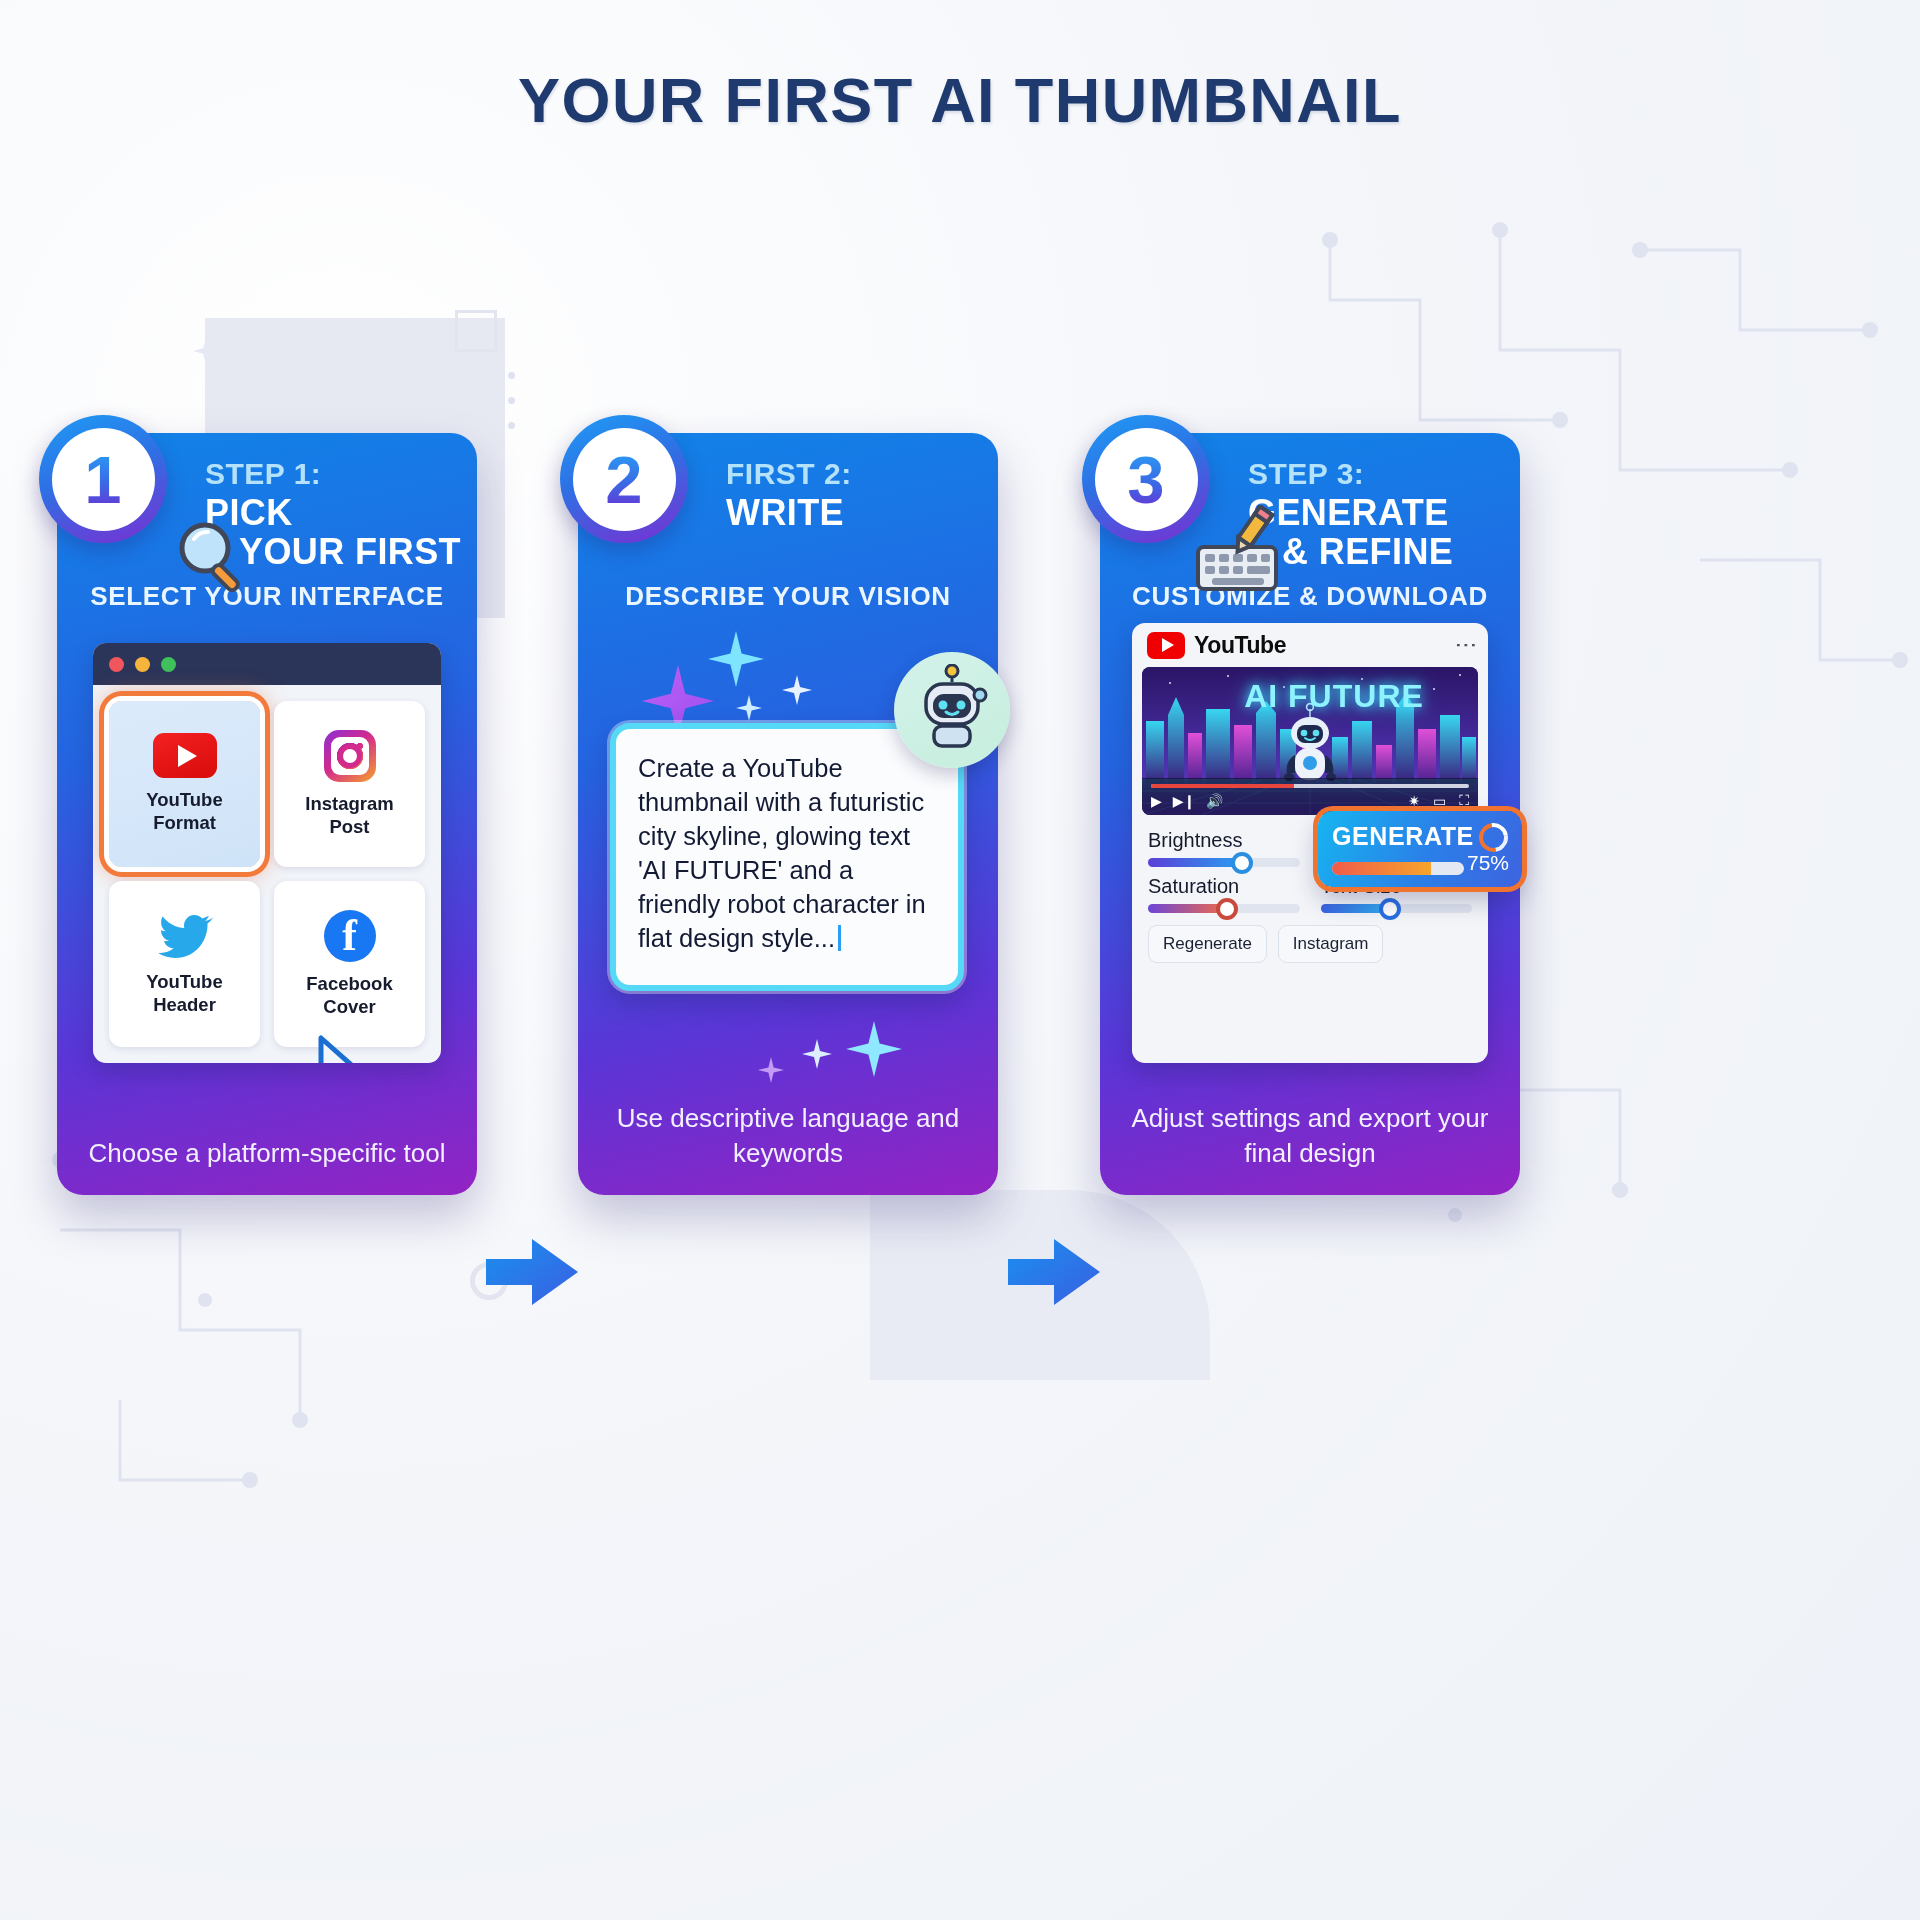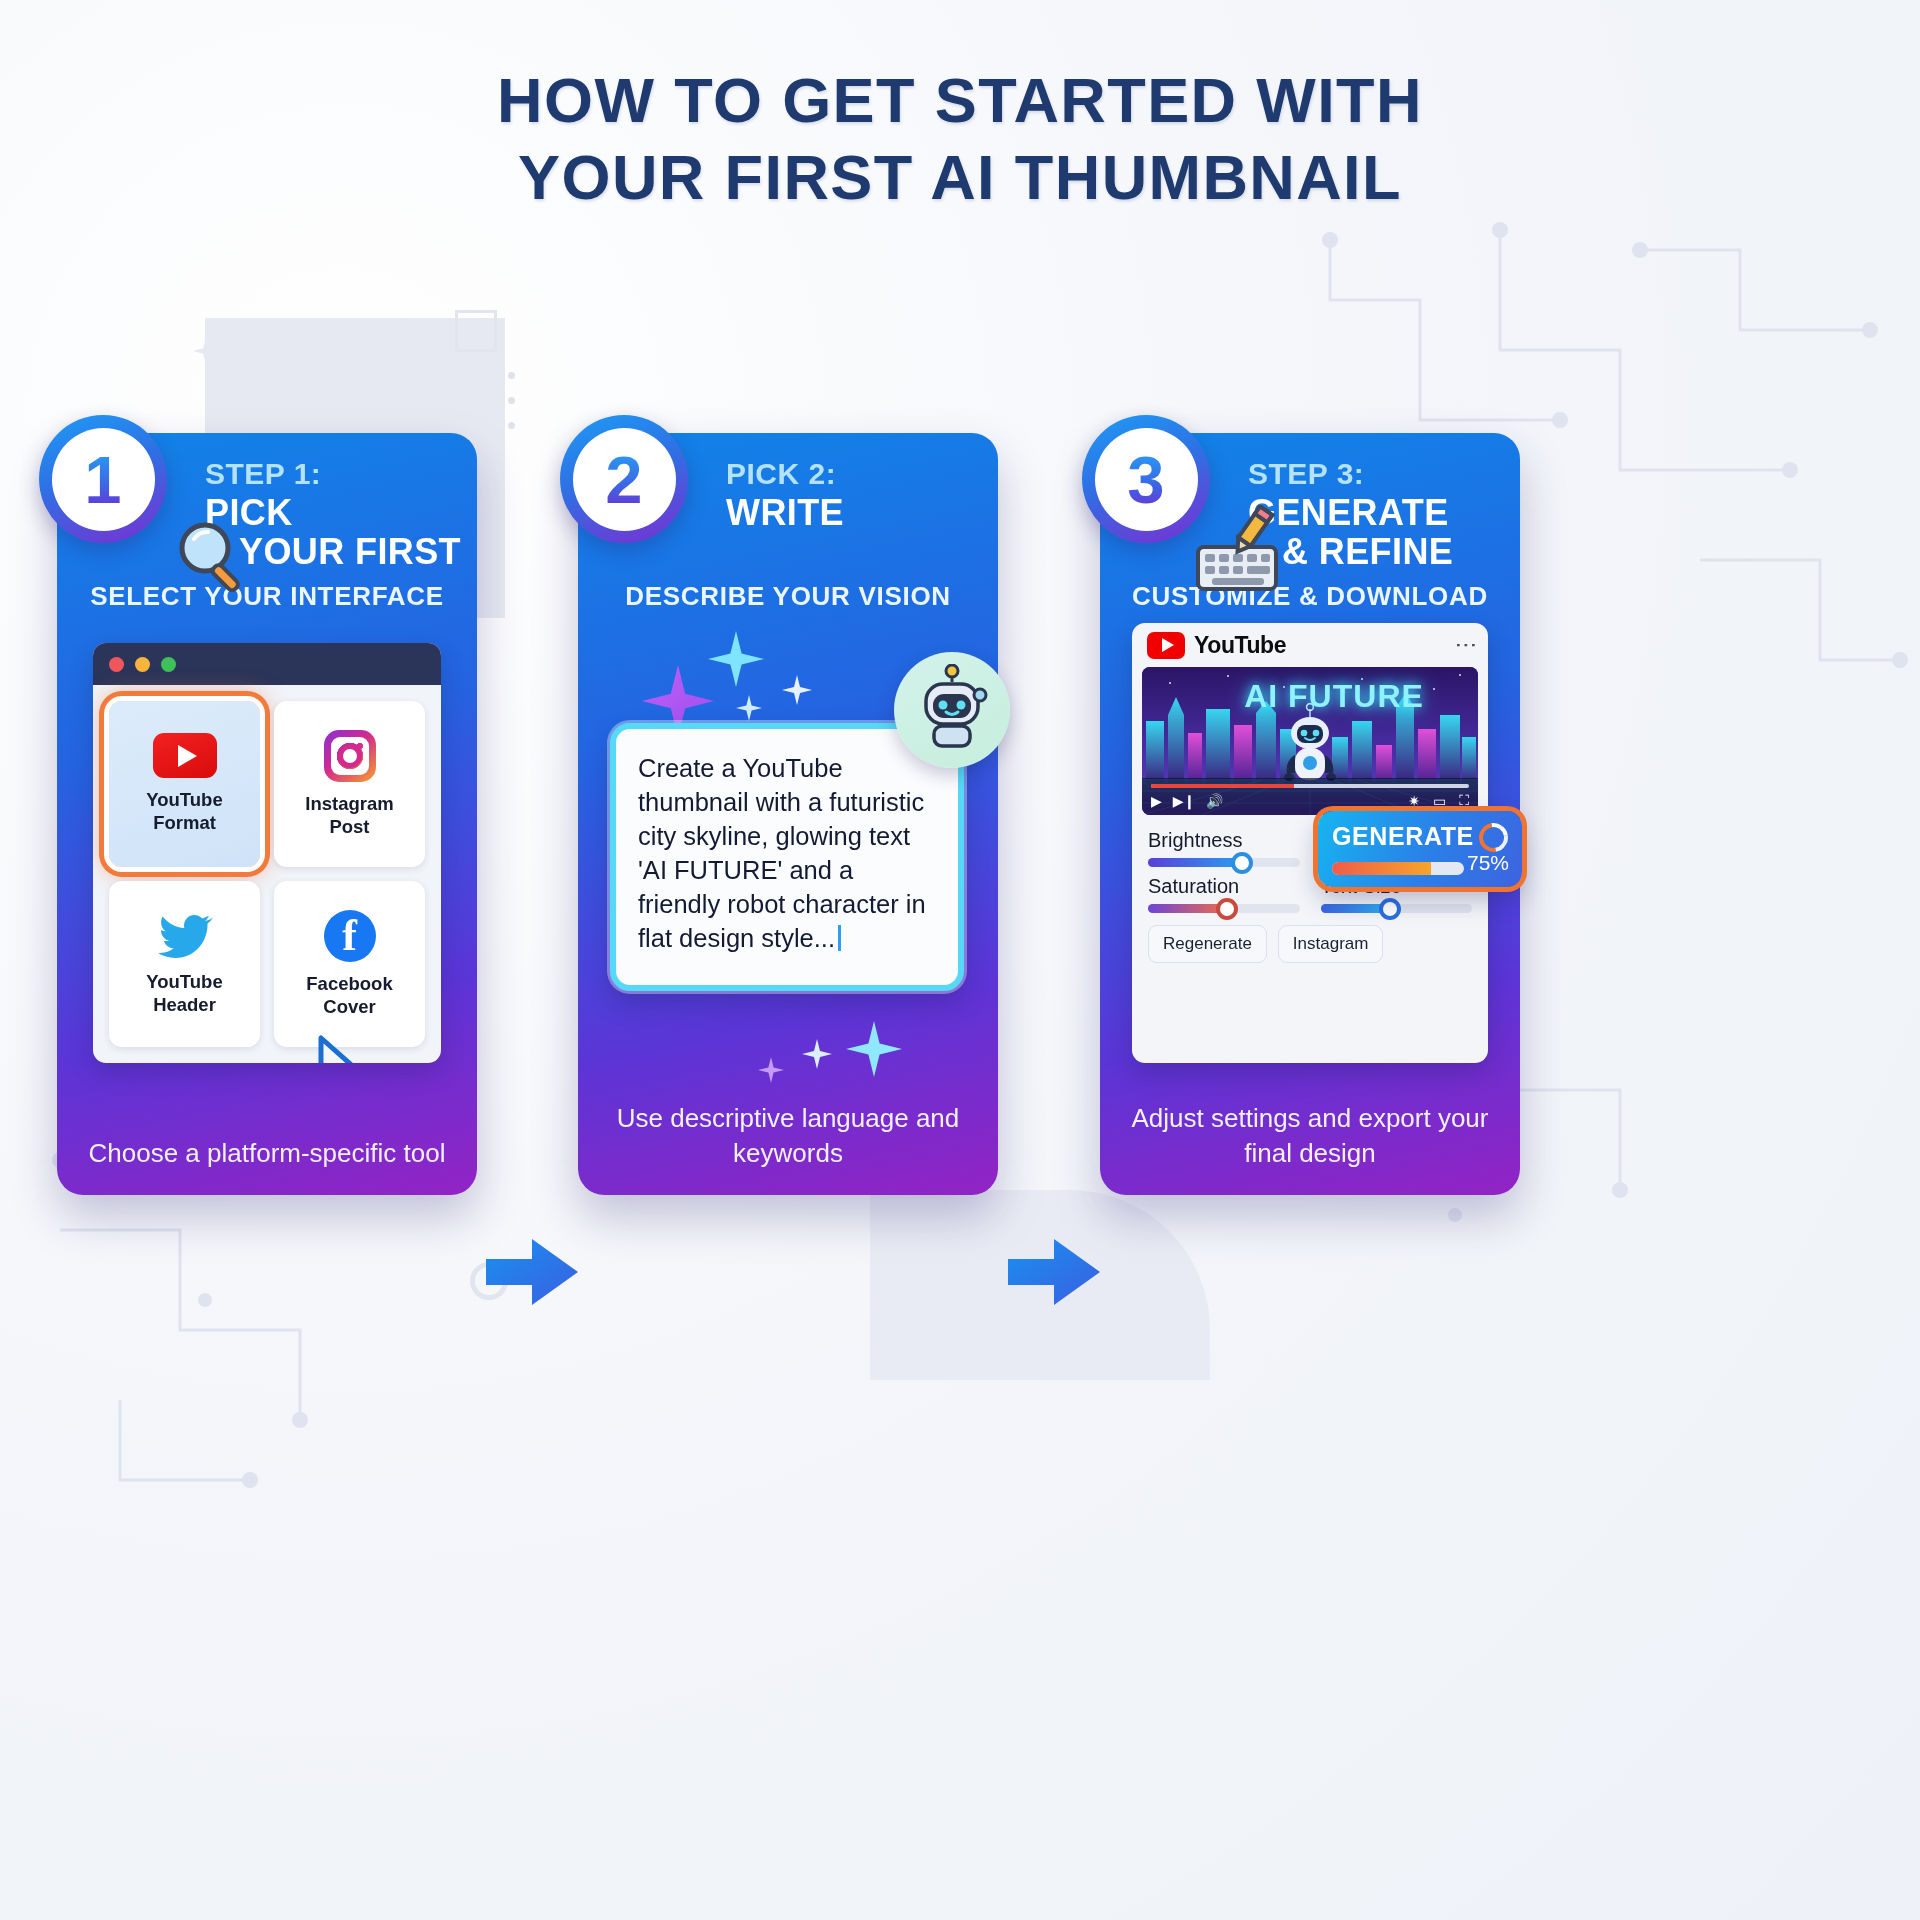--- a/index.html
+++ b/index.html
@@ -260,21 +260,20 @@
   <div class="ring-outline"></div>
   <div class="dot-col">
       <i></i>
       <i></i>
       <i></i>
     </div>
   <div class="spark-bg" style="left:193px;top:338px"></div>
 </div>
 
 <div class="title">
-  <span>HOW TO GET STARTED WITH</span>
   <span>YOUR FIRST AI THUMBNAIL</span>
 </div>
 
 <div class="cards">
 
   <svg class="arrow" id="arr1" viewBox="0 0 96 74">
     <defs>
         <linearGradient id="ag1" x1="0" y1="0" x2="1" y2="1">
       <stop offset="0" stop-color="#1a90ef"></stop>
           <stop offset="1" stop-color="#3a5fe2"></stop>
@@ -361,21 +360,21 @@
     <div class="caption">Choose a platform-specific tool</div>
   </div>
 
   <div class="card" id="card2">
     <div class="badge">
       <div class="badge-inner">
         <span class="badge-num">2</span>
       </div>
     </div>
     <div class="head">
-      <div class="head-step">PICK 2:</div>
+      <div class="head-step">FIRST 2:</div>
       <div class="head-main">
         <span>WRITE</span>
       </div>
     </div>
     <div class="sub">DESCRIBE YOUR VISION</div>
 
     <svg class="head-icon" id="ic2" width="96" height="96" viewBox="0 0 96 96">
       <rect x="6" y="42" width="78" height="42" rx="6" fill="#e9edf4" stroke="#3f4758" stroke-width="4"></rect>
       <g fill="#8f99ad">
         <rect x="13" y="49" width="10" height="8" rx="2"></rect>

